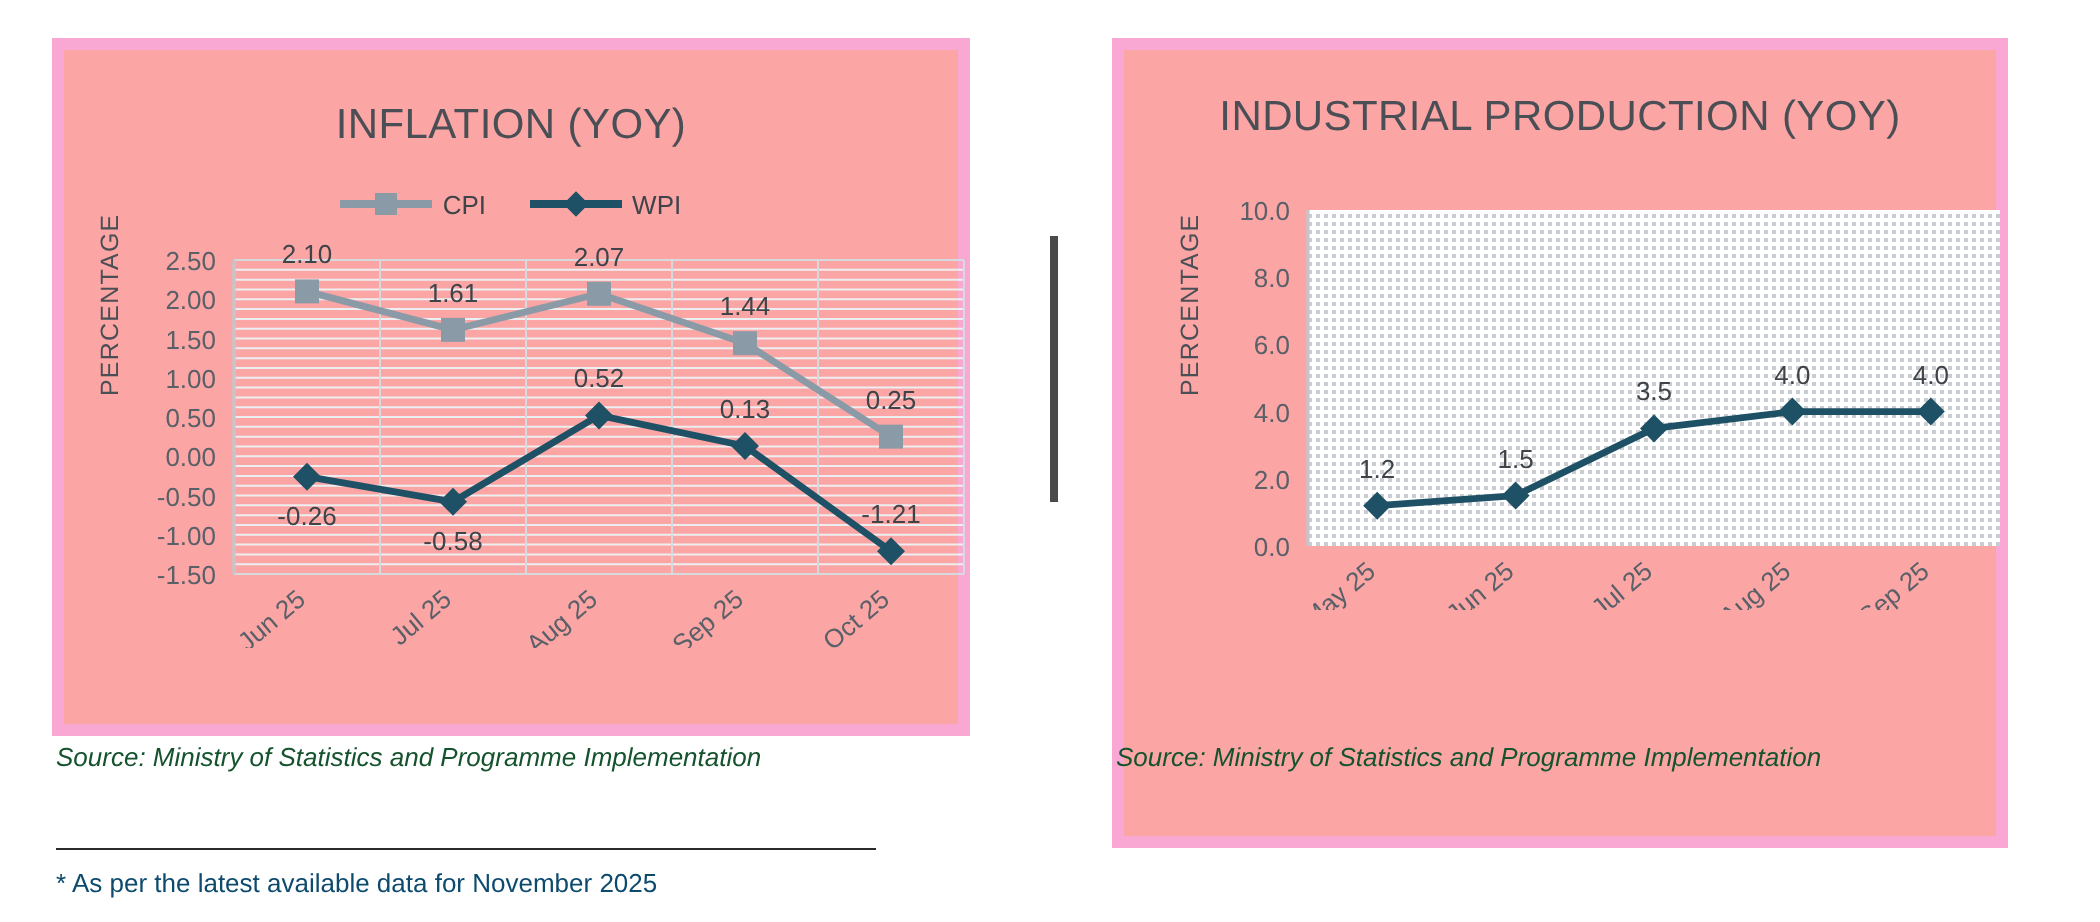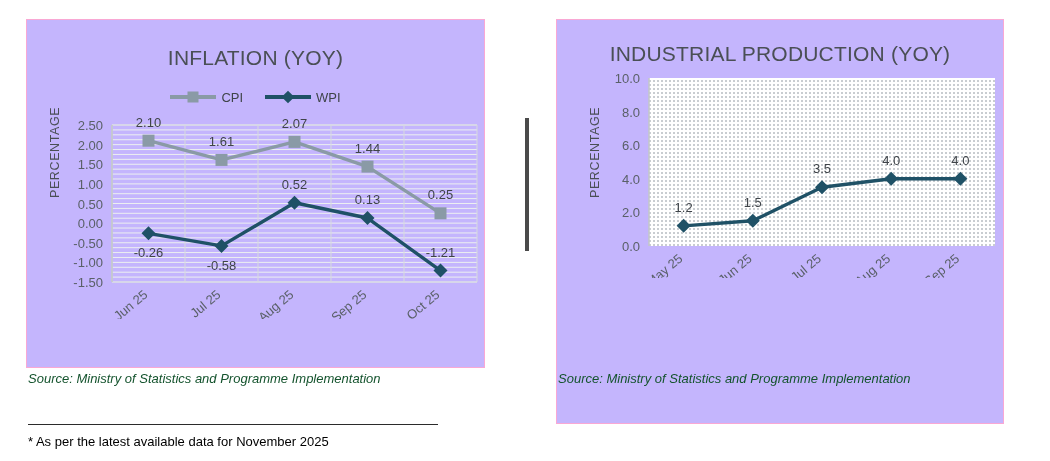--- a/index.html
+++ b/index.html
@@ -12,22 +12,22 @@
     height: 461px;
     font-family: "Liberation Sans", sans-serif;
     color: #3b4045;
     position: relative;
     overflow: hidden;
   }
 
   
   .card {
     position: absolute;
-    background: #c4b5fd;
-    border: 1px solid #f9a8d4;
+    background: #fca5a5;
+    border: 6px solid #f9a8d4;
     box-sizing: border-box;
   }
   #card-inflation   { left: 26px;  top: 19px; width: 459px; height: 349px; }
   #card-production  { left: 556px; top: 19px; width: 448px; height: 405px; }
 
   
   #divider {
     position: absolute;
     left: 525px;
     top: 118px;
@@ -80,21 +80,21 @@
     transform: translate(-50%, -50%);
   }
   .lsmark.diamond {
     width: 9px; height: 9px;
     transform: translate(-50%, -50%) rotate(45deg);
   }
 
   
   .plot-wrap { position: relative; }
   #plot-inflation  { margin-top: 6px;  height: 208px; text-decoration: underline; }
-  #plot-production { margin-top: 0; height: 210px; }
+  #plot-production { margin-top: 22px; height: 210px; }
 
   .svg-plot { display: block; }
 
   
   .axis-title {
     position: absolute;
     font-size: 12.5px;
     letter-spacing: 0.6px;
     color: #4a4f55;
     transform-origin: 0 0;
@@ -121,21 +121,21 @@
     top: 424px;
     width: 410px;
     height: 0;
     border-top: 1px solid #2b2b2b;
   }
   #footnote-text {
     position: absolute;
     left: 28px;
     top: 434px;
     font-size: 13px;
-    color: #000000;
+    color: #0c4a6e;
   }
 </style>
 </head>
 <body>
 
 <div class="card" id="card-inflation">
 
   <div class="chart-title">INFLATION (YOY)</div>
 
   <div class="legend">

